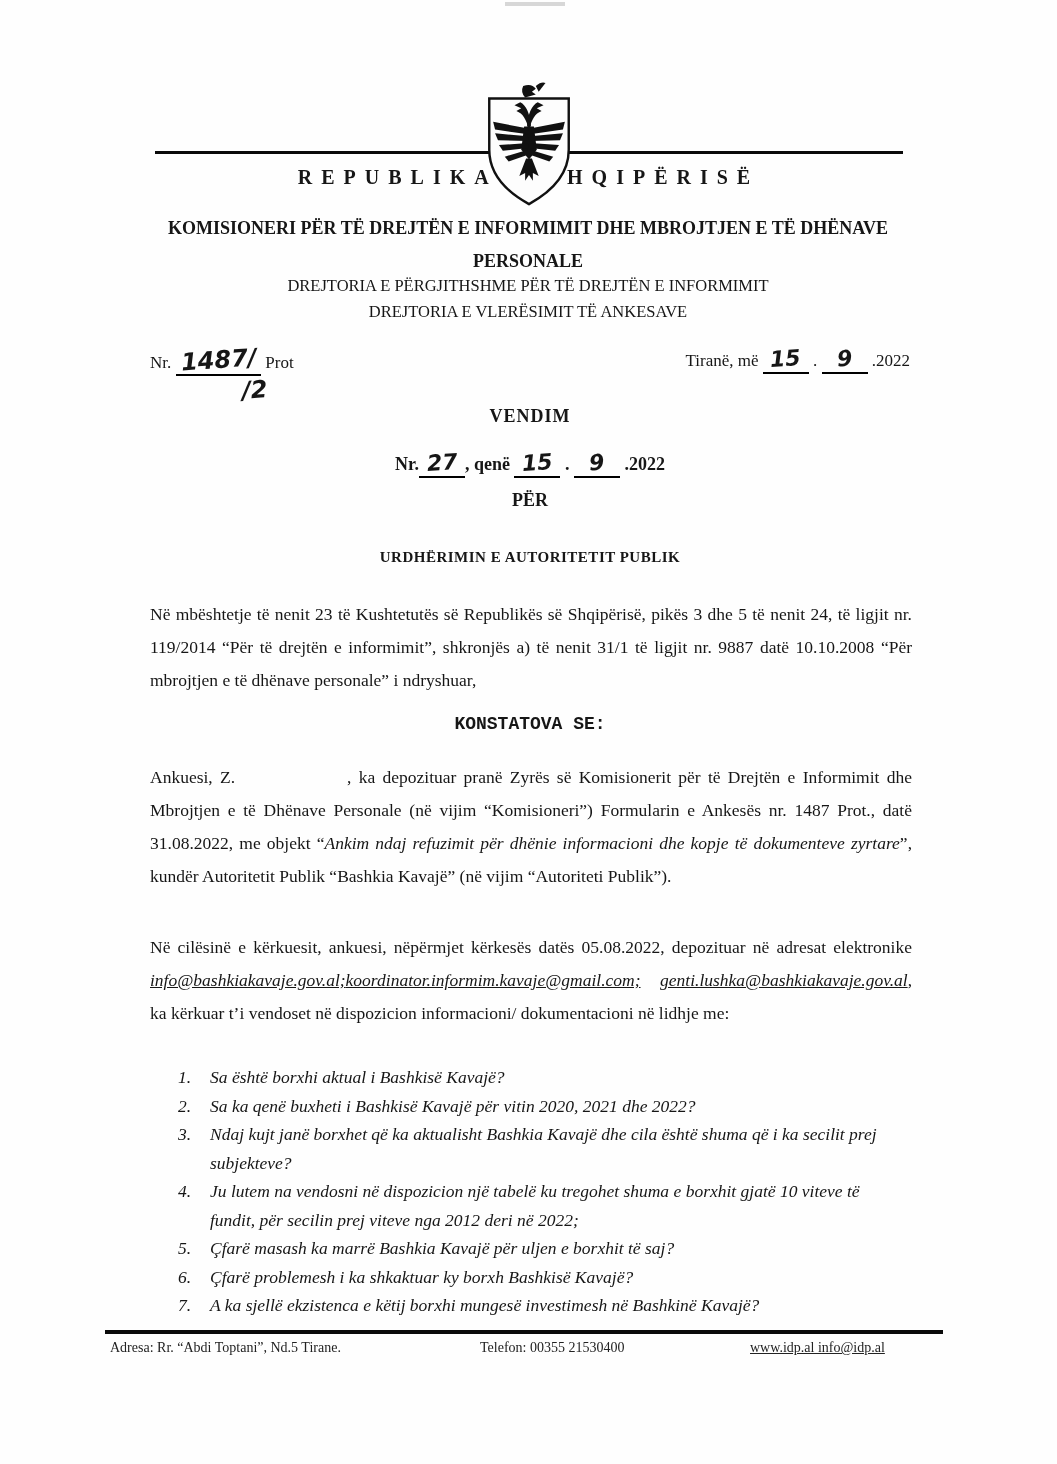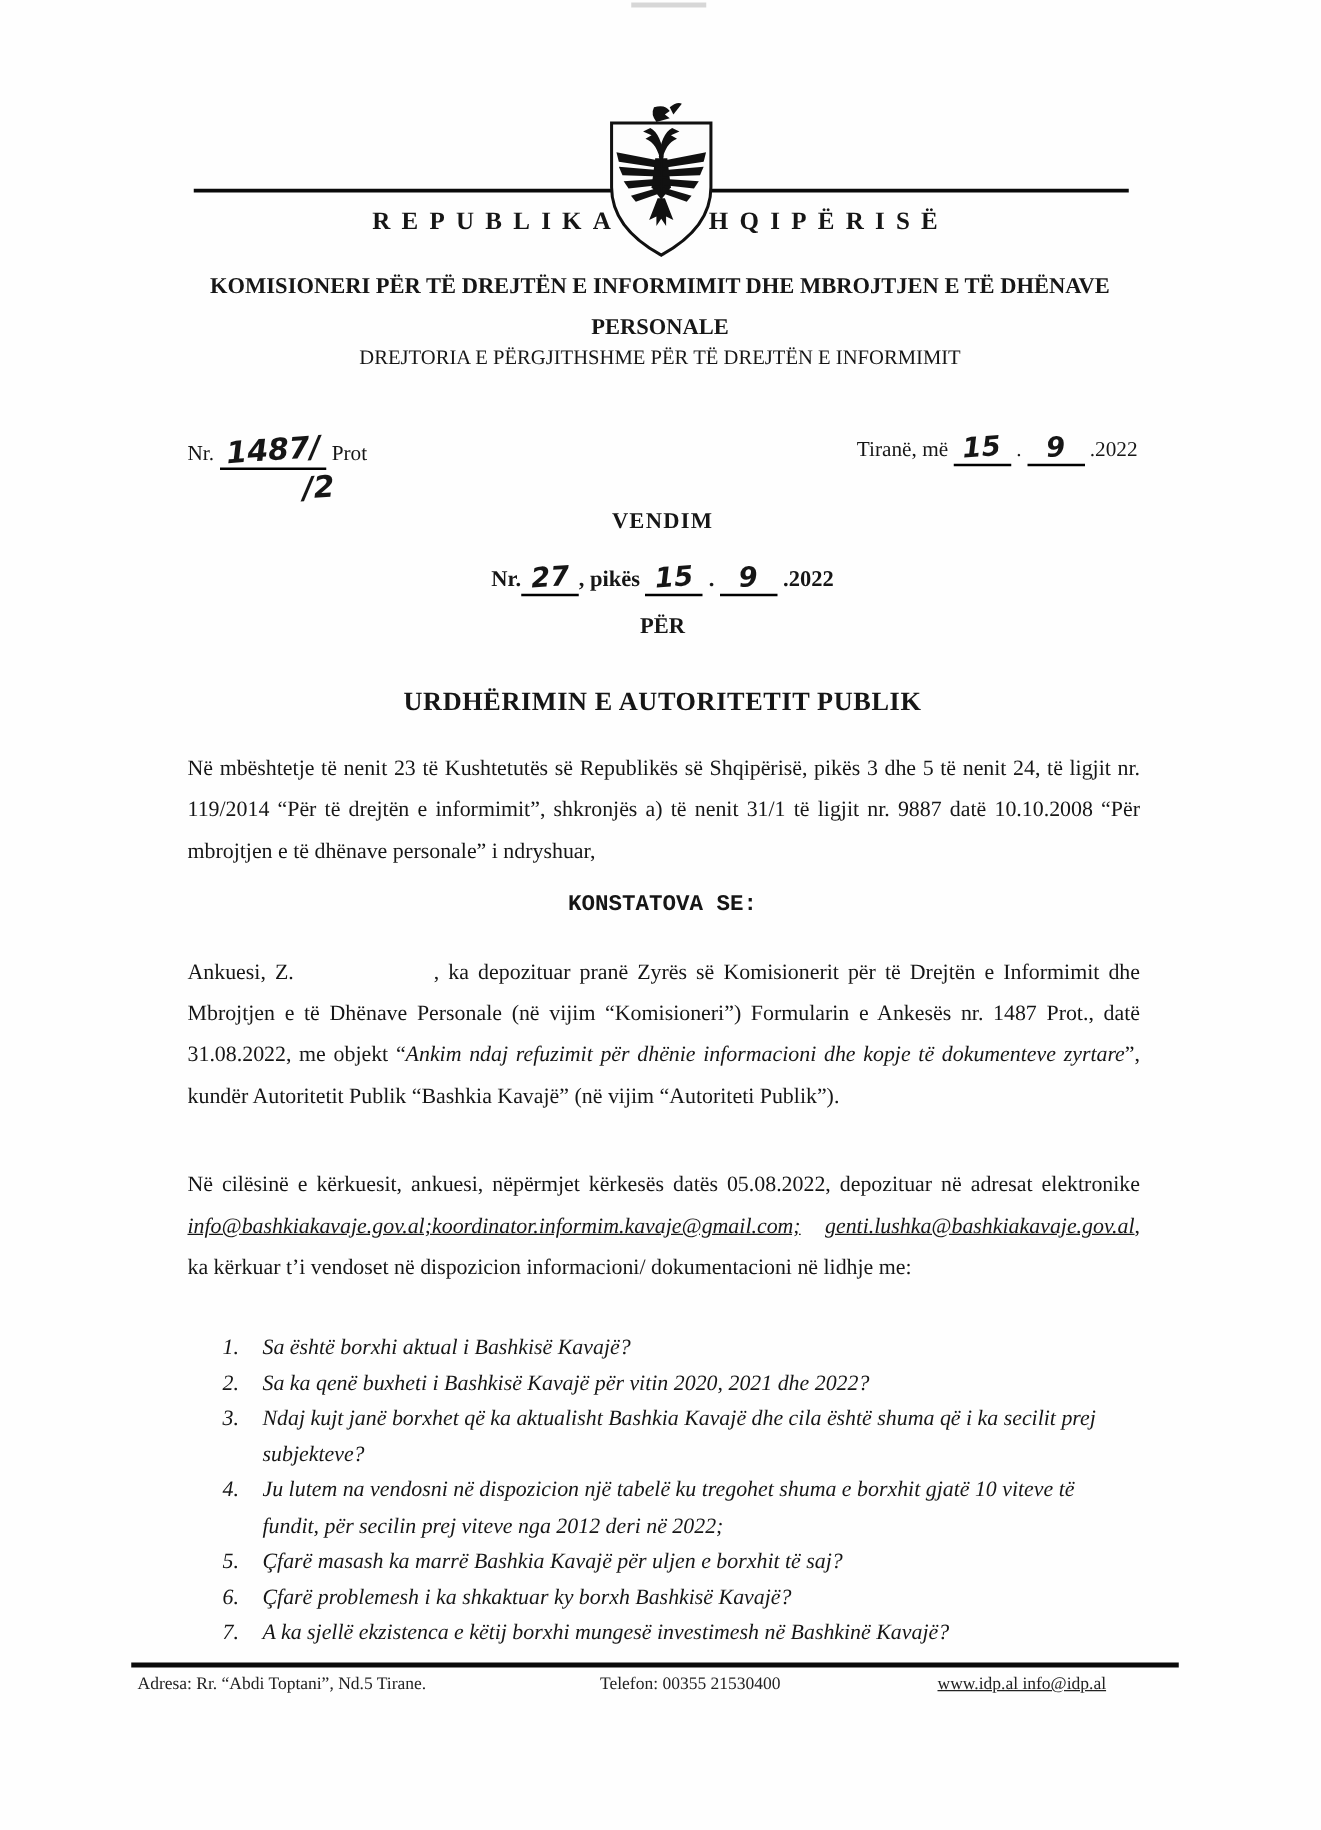--- a/index.html
+++ b/index.html
@@ -106,21 +106,21 @@
   
   .centered-block {
     position: absolute;
     left: 150px;
     right: 147px;
     text-align: center;
   }
   .vendim        { top: 406px; font-weight: bold; font-size: 18px; letter-spacing: 1px; }
   .decision-nr   { top: 452px; font-weight: bold; font-size: 18px; }
   .per           { top: 490px; font-weight: bold; font-size: 18px; }
-  .subject       { top: 549px; font-weight: bold; font-size: 21px; letter-spacing: 0.5px; }
+  .subject       { top: 549px; font-weight: bold; font-size: 15px; letter-spacing: 0.5px; }
   
   .para {
     position: absolute;
     left: 150px;
     right: 145px;
     text-align: justify;
     font-size: 17.5px;
     line-height: 33px;
   }
   .legal-basis    { top: 598px; }
@@ -218,41 +218,42 @@
       <path d="M51,63 L81,65 L77,71 L51,68 Z"></path>
       <path d="M51,70 L75,77 L71,82 L51,75 Z"></path>
 
       <path d="M47,79 L40,97 L46,94 L46,102 L50,96 L54,102 L54,94 L60,97 L53,79 Z"></path>
     </g>
   </svg>
 
   <div class="republic">REPUBLIKA E SHQIPËRISË</div>
   <div class="institution">KOMISIONERI PËR TË DREJTËN E INFORMIMIT DHE MBROJTJEN E TË DHËNAVE PERSONALE</div>
   <div class="directorate1">DREJTORIA E PËRGJITHSHME PËR TË DREJTËN E INFORMIMIT</div>
+  <div class="directorate2">DREJTORIA E VLERËSIMIT TË ANKESAVE</div>
 
   <div class="proto-row">
     <div>
       <span>Nr.</span>
       <span class="hw-slot"><span class="hw" style="font-size:24px">1487/</span></span>
       <span>Prot</span>
     </div>
     <div>
       <span>Tiranë, më</span>
       <span class="hw-slot"><span class="hw">15</span></span>
       <span>.</span>
       <span class="hw-slot"><span class="hw">9</span></span>
       <span>.2022</span>
     </div>
   </div>
   <div class="proto-sub hw">/2</div>
 
   <div class="centered-block vendim">VENDIM</div>
 
   <div class="centered-block decision-nr">
-    <span>Nr.</span><span class="hw-slot"><span class="hw">27</span></span><span>, pikës</span>
+    <span>Nr.</span><span class="hw-slot"><span class="hw">27</span></span><span>, qenë</span>
     <span class="hw-slot"><span class="hw">15</span></span>
     <span>.</span>
     <span class="hw-slot"><span class="hw">9</span></span>
     <span>.2022</span>
   </div>
 
   <div class="centered-block per">PËR</div>
   <div class="centered-block subject">URDHËRIMIN E AUTORITETIT PUBLIK</div>
 
   <div class="para legal-basis">Në mbështetje të nenit 23 të Kushtetutës së Republikës së Shqipërisë, pikës 3 dhe 5 të nenit 24, të ligjit nr. 119/2014 “Për të drejtën e informimit”, shkronjës a) të nenit 31/1 të ligjit nr. 9887 datë 10.10.2008 “Për mbrojtjen e të dhënave personale” i ndryshuar,</div>

